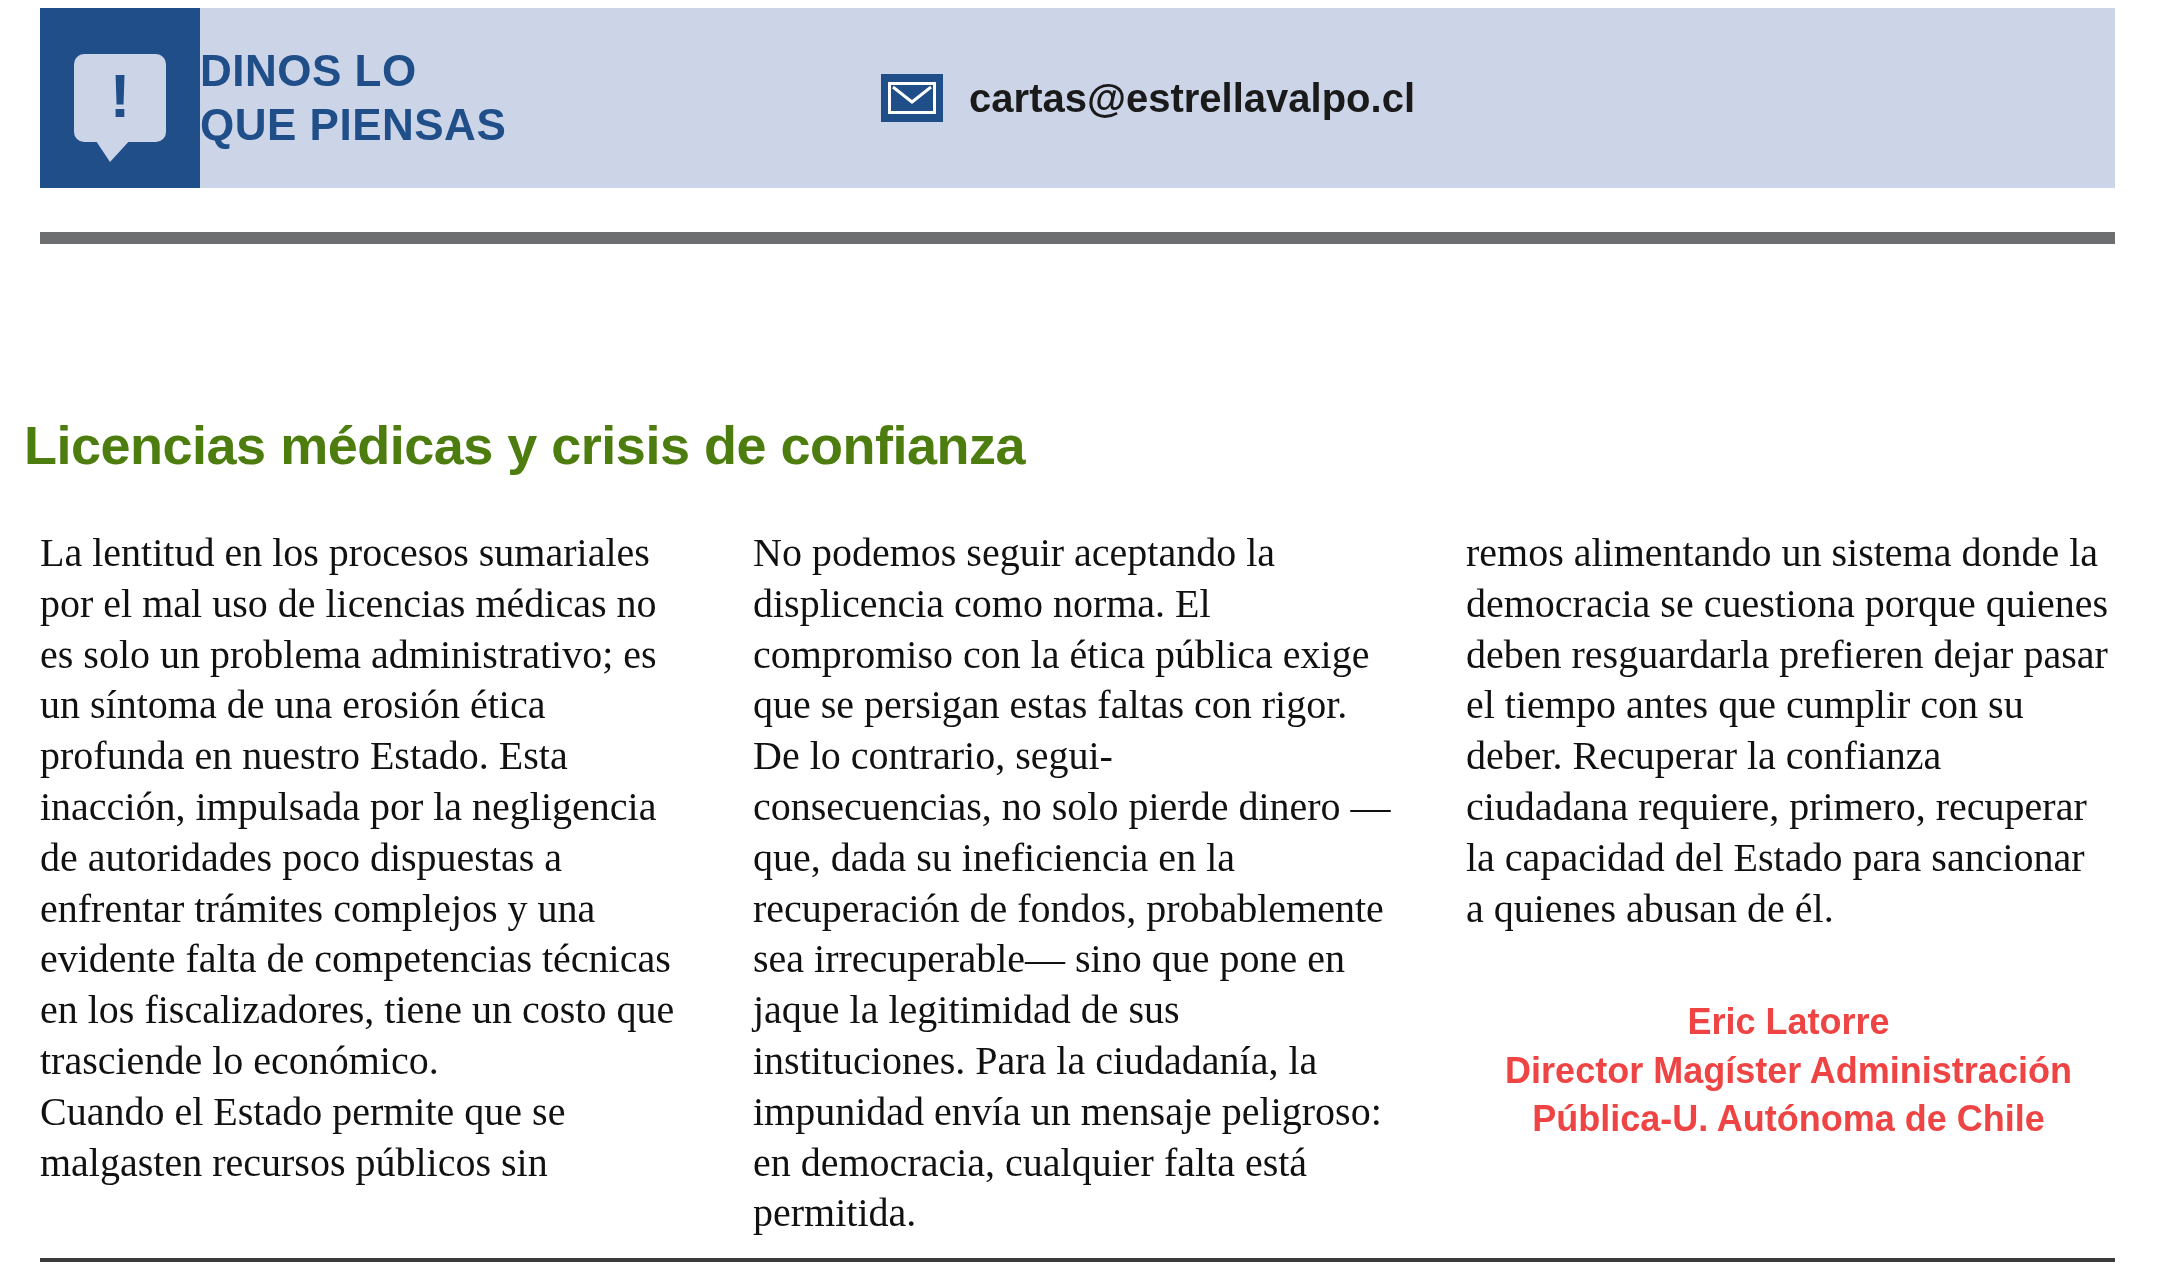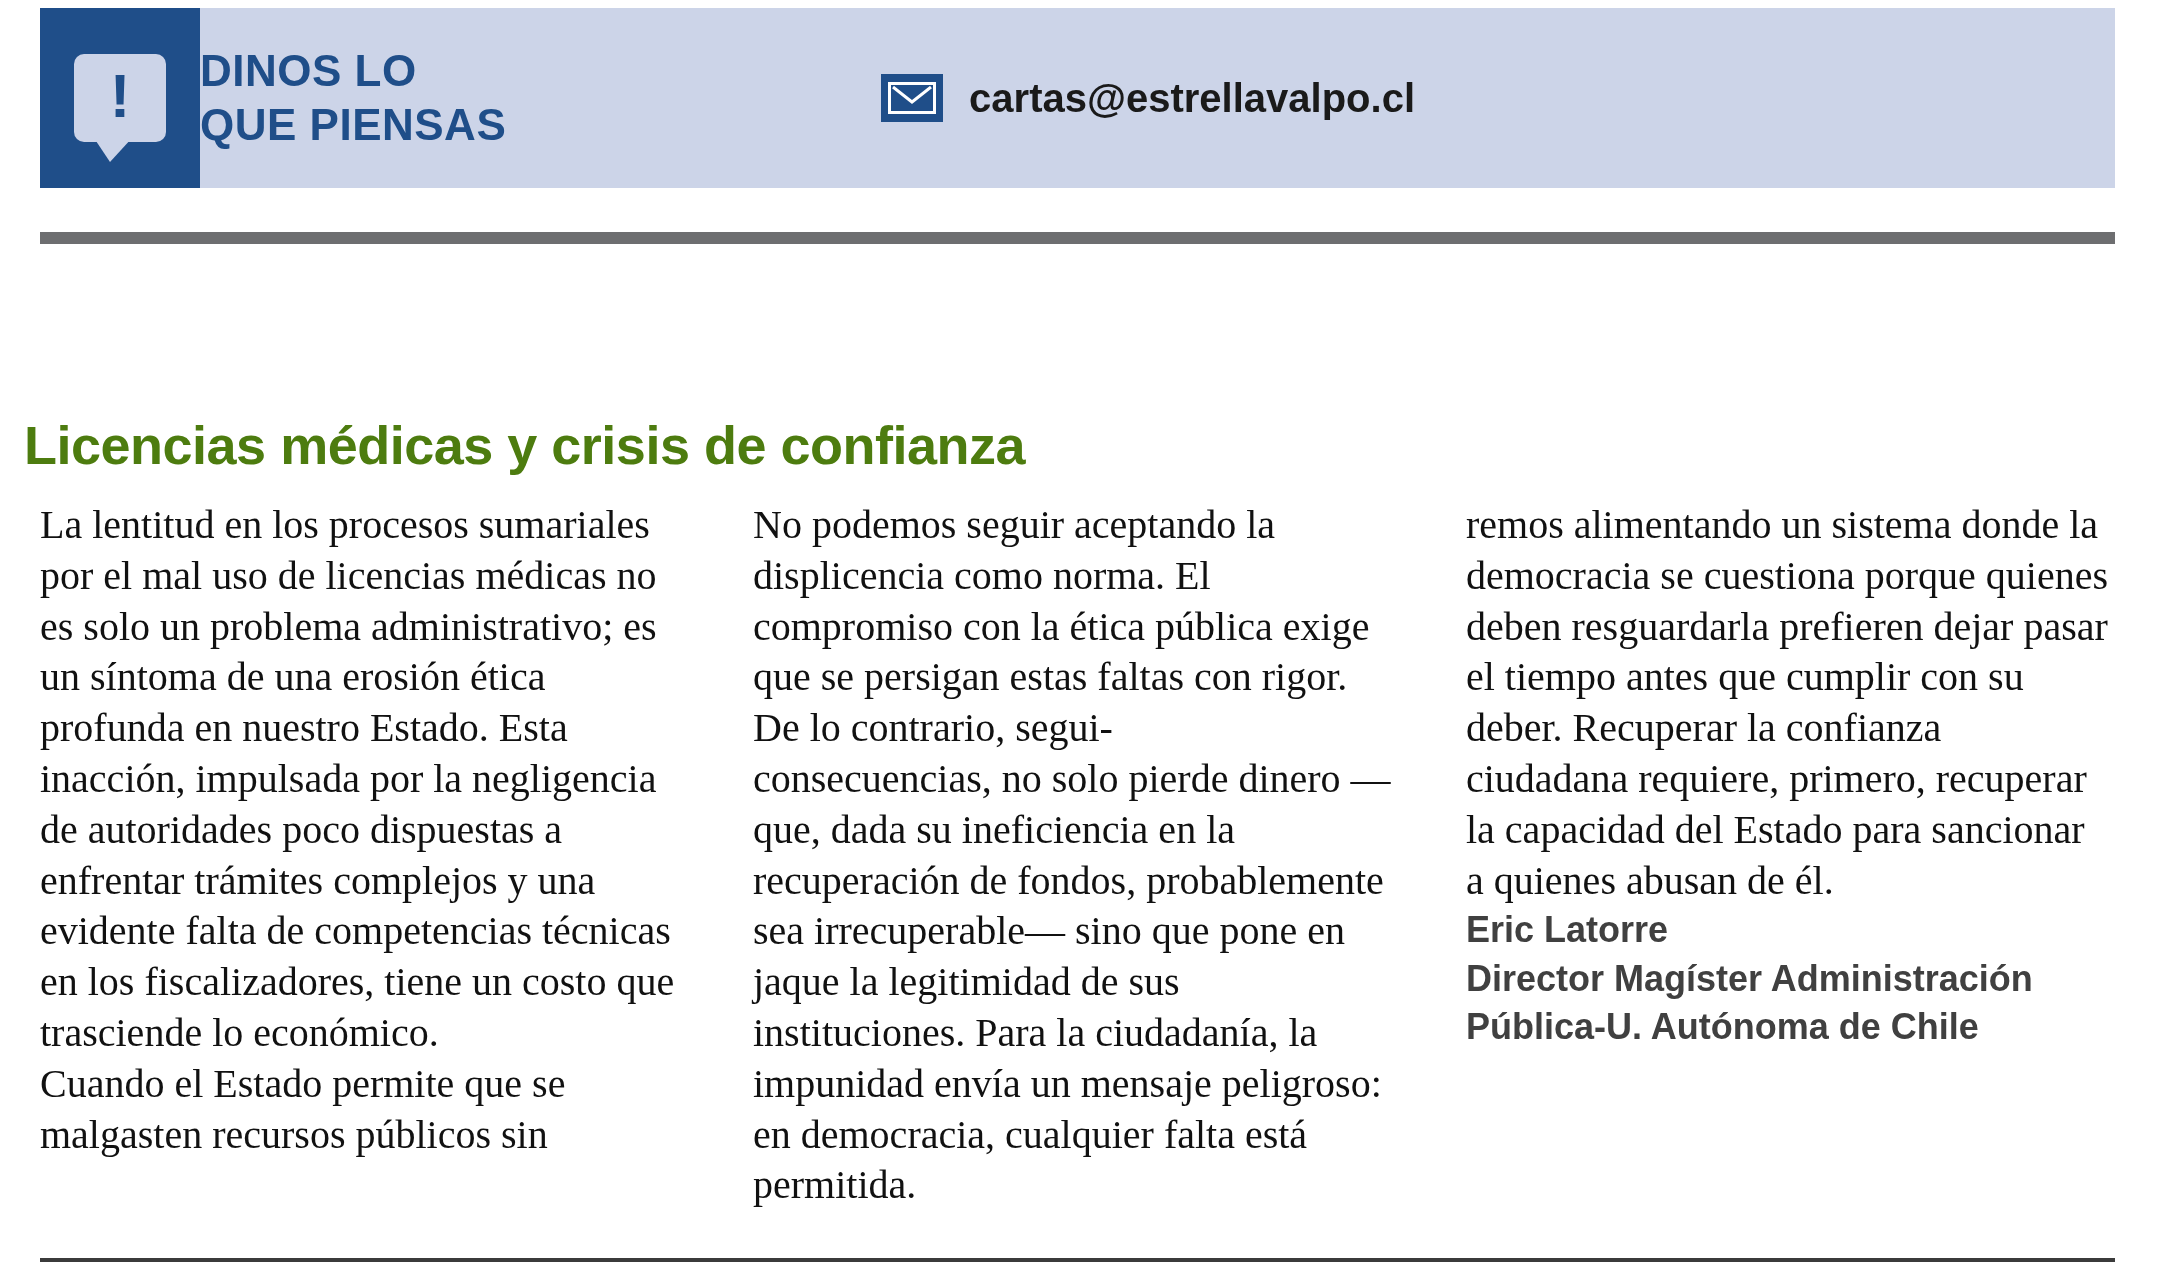--- a/index.html
+++ b/index.html
@@ -162,42 +162,43 @@
     font-weight: bold;
     font-size: 54px;
     color: #4d7c0f;
     letter-spacing: -0.5px;
   }
 
   
   .columns {
     position: absolute;
     left: 40px;
-    top: 500px;
+    top: 528px;
     width: 2075px;
     display: flex;
     gap: 68px;
   }
   .col {
     width: 645px;
     font-family: "Liberation Serif", serif;
     font-size: 40px;
     line-height: 1.27;
     color: #111111;
   }
   .col p {
     margin: 0;
   }
   .signature {
-    text-align: left;
+    margin-top: 64px;
+    text-align: center;
     font-family: "Liberation Sans", sans-serif;
     font-weight: bold;
     font-size: 36px;
     line-height: 1.34;
-    color: #404040;
+    color: #ef4444;
   }
   .sig-name { display: block; }
   .sig-role1 { display: block; }
   .sig-role2 { display: block; }
 </style>
 </head>
 <body>
 
 <div class="page">
 

